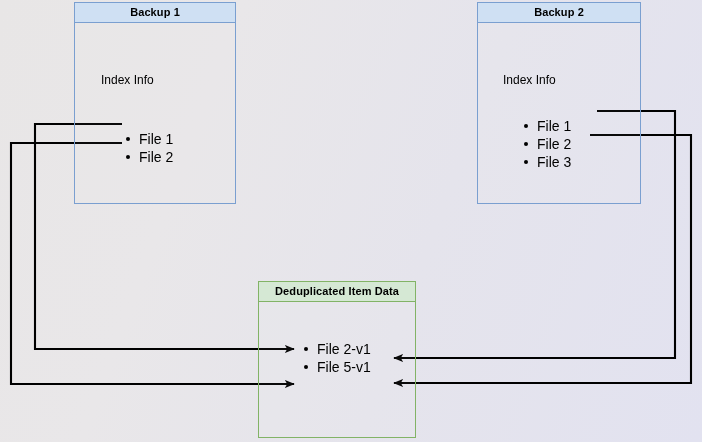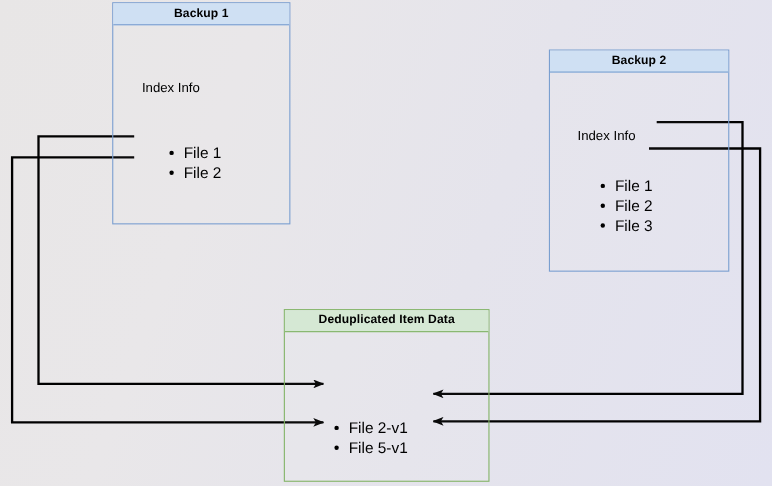--- a/index.html
+++ b/index.html
@@ -116,44 +116,44 @@
 
     <path d="M122,124 L35,124 L35,349 L294,349" fill="none" stroke="#000000" stroke-width="2.1" stroke-linejoin="miter" stroke-linecap="butt" marker-end="url(#arrowR)"></path>
 
     <path d="M122,143 L11,143 L11,384 L294,384" fill="none" stroke="#000000" stroke-width="2.1" stroke-linejoin="miter" stroke-linecap="butt" marker-end="url(#arrowR)"></path>
 
     <path d="M597,111 L675,111 L675,358 L394,358" fill="none" stroke="#000000" stroke-width="2.1" stroke-linejoin="miter" stroke-linecap="butt" marker-end="url(#arrowL)"></path>
 
     <path d="M590,135 L691,135 L691,383 L394,383" fill="none" stroke="#000000" stroke-width="2.1" stroke-linejoin="miter" stroke-linecap="butt" marker-end="url(#arrowL)"></path>
   </svg>
 
-  <div class="node node-blue" style="left:74px; top:2px; width:162px; height:202px;margin-left:28px;">
+  <div class="node node-blue" style="left:74px; top:2px; width:162px; height:202px;">
     <div class="node-header">Backup 1</div>
     <div class="node-body">
       <div class="section-label" style="left:26px; top:50px;">Index Info</div>
       <ul class="file-list" style="left:48px; top:107px;">
         <li>File 1</li>
         <li>File 2</li>
       </ul>
     </div>
   </div>
 
-  <div class="node node-blue" style="left:499px; top:2px; width:164px; height:202px;margin-top:43px;">
+  <div class="node node-blue" style="left:477px; top:2px; width:164px; height:202px;">
     <div class="node-header">Backup 2</div>
     <div class="node-body">
       <div class="section-label" style="left:25px; top:50px;">Index Info</div>
       <ul class="file-list" style="left:43px; top:94px;">
         <li>File 1</li>
         <li>File 2</li>
         <li>File 3</li>
       </ul>
     </div>
   </div>
 
-  <div class="node node-green" style="left:258px; top:281px; width:187px; height:157px;gap:40px;">
+  <div class="node node-green" style="left:258px; top:281px; width:158px; height:157px;">
     <div class="node-header">Deduplicated Item Data</div>
     <div class="node-body">
       <ul class="file-list" style="left:42px; top:38px;">
         <li>File 2-v1</li>
         <li>File 5-v1</li>
       </ul>
     </div>
   </div>
 
 </div>

